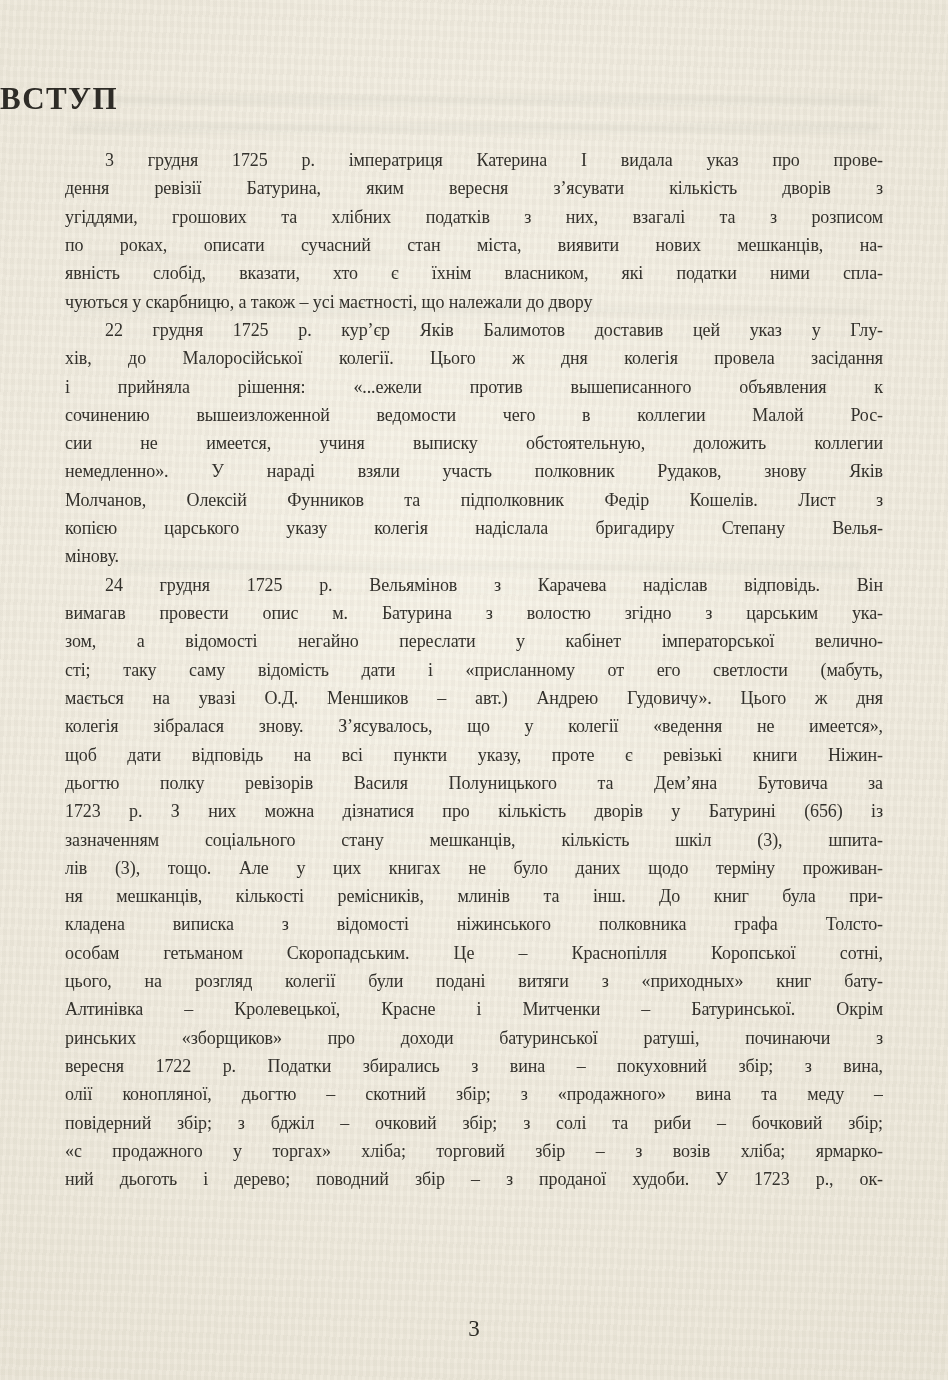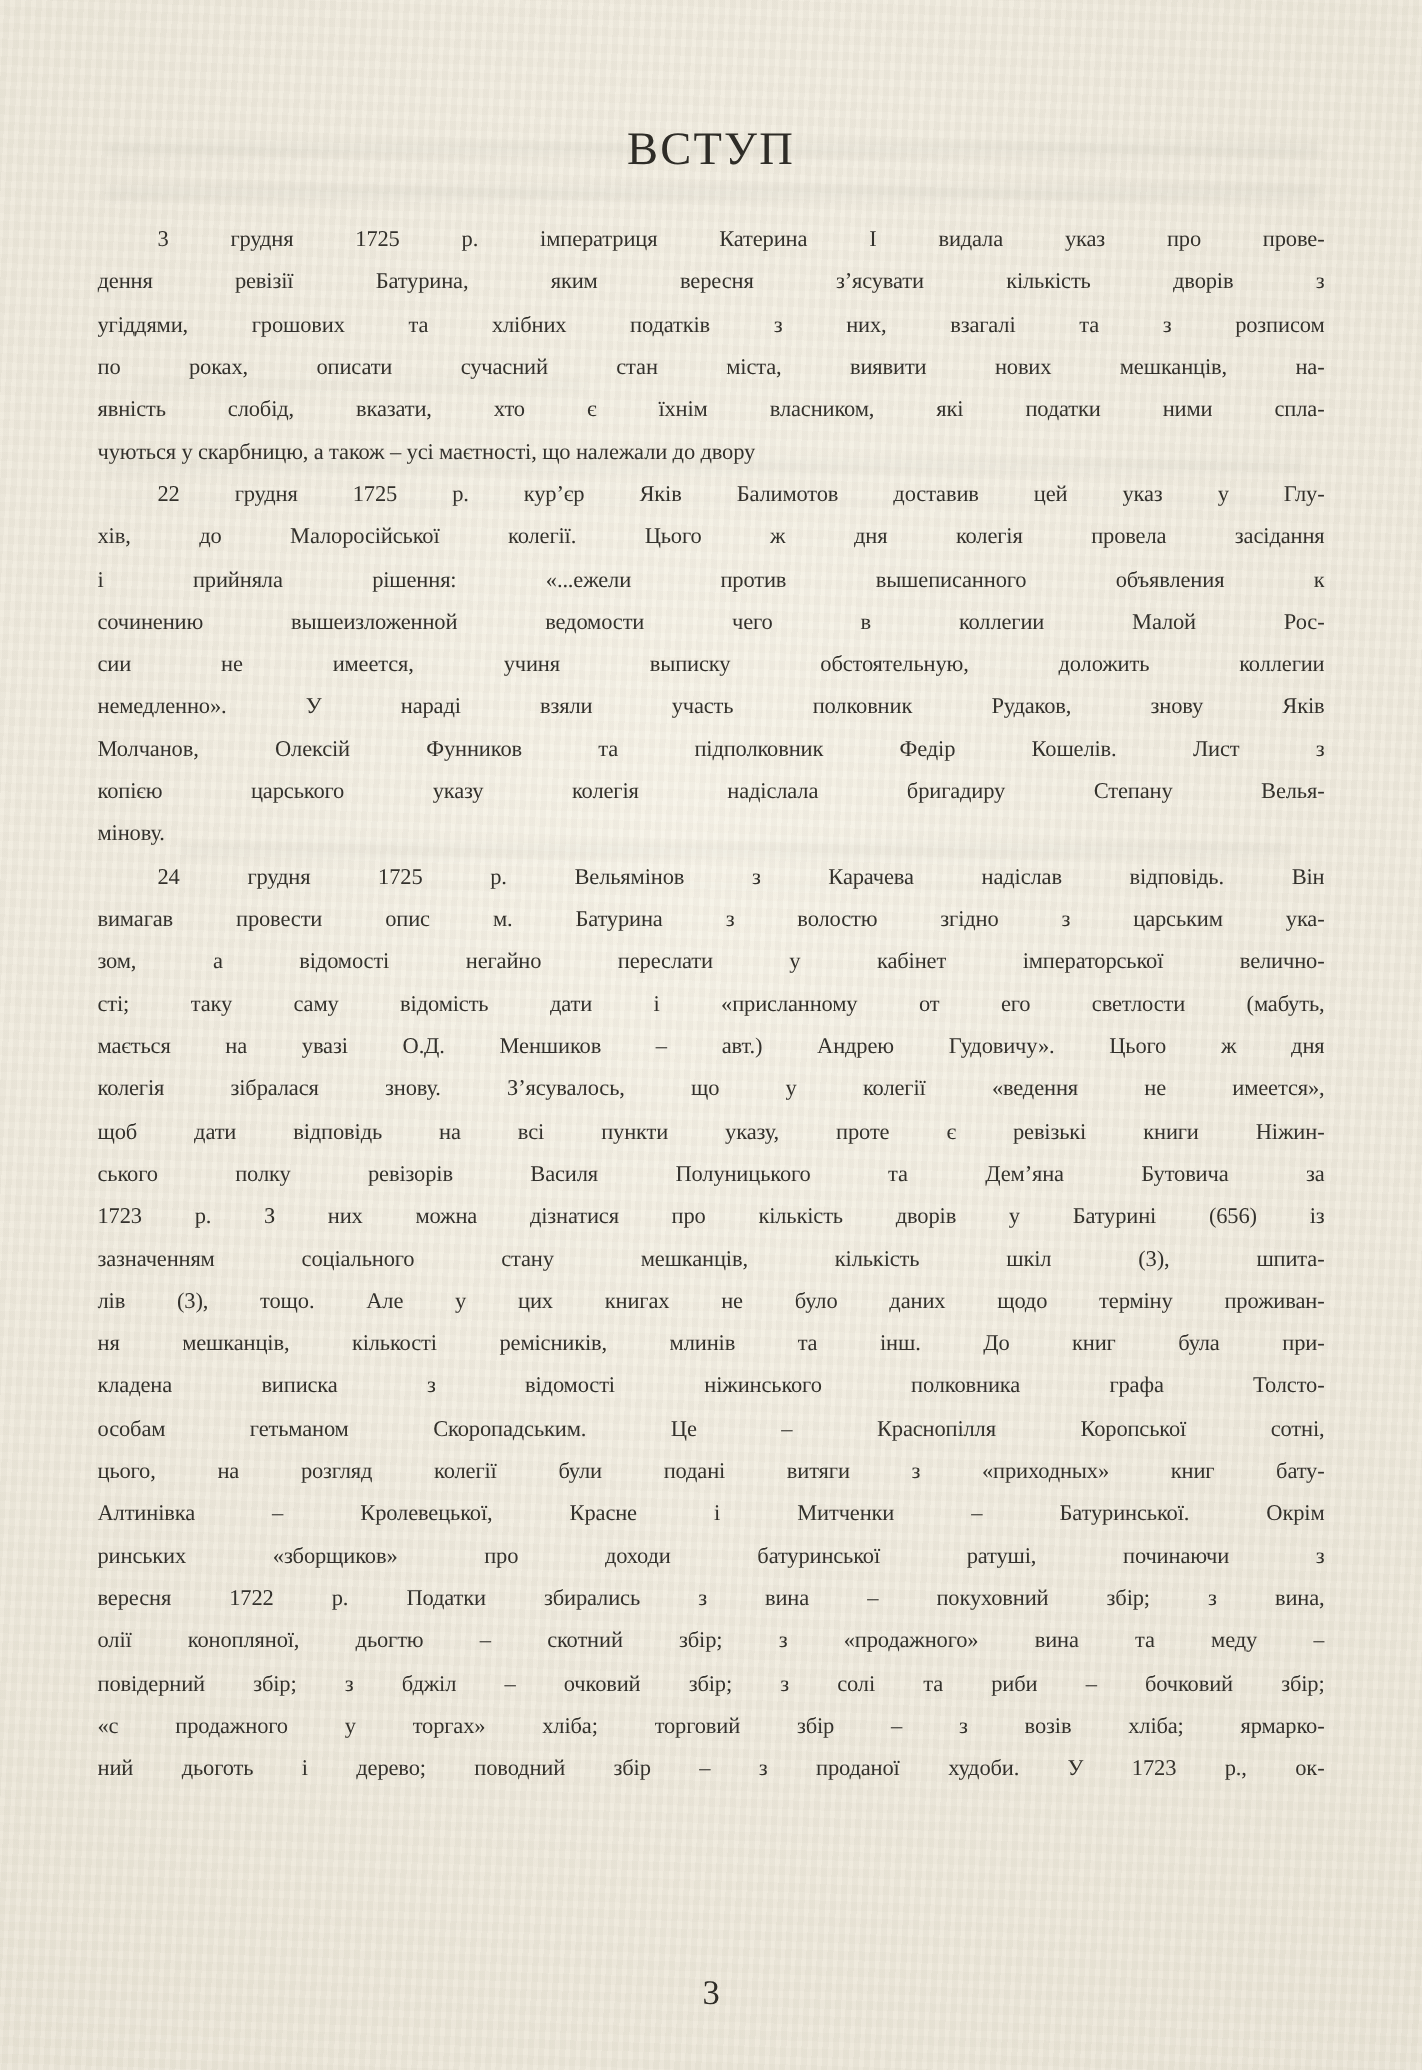--- a/index.html
+++ b/index.html
@@ -48,34 +48,33 @@
   .ghost-2 { left: 70px;  top: 306px;  width: 800px; height: 30px; opacity: 0.4; }
   .ghost-3 { left: 120px; top: 562px;  width: 740px; height: 30px; opacity: 0.45; }
   .ghost-4 { left: 90px;  top: 252px;  width: 300px; height: 26px; opacity: 0.3; }
 
   .title {
     position: absolute;
     top: 82px;
     left: 0;
     right: 0;
     margin: 0;
-    text-align: center;
     font-size: 31px;
     line-height: 34px;
-    font-weight: normal;
+    font-weight: bold;
     letter-spacing: 1.5px;
     color: #2e2c27;
   }
 
   .body-text {
     position: absolute;
     top: 146px;
     left: 65px;
     width: 818px;
-    font-size: 15px;
+    font-size: 18px;
     line-height: 28.32px;
     letter-spacing: -0.1px;
     color: #33312c;
   }
   .para { margin: 0; }
   .line {
     text-align: justify;
     text-align-last: justify;
     height: 28.32px;
     overflow: hidden;
@@ -132,21 +131,21 @@
         <div class="line">мінову.</div>
       </div>
     <div class="para continued">
         <div class="line">24 грудня 1725 р. Вельямінов з Карачева надіслав відповідь. Він</div>
         <div class="line">вимагав провести опис м. Батурина з волостю згідно з царським ука-</div>
         <div class="line">зом, а відомості негайно переслати у кабінет імператорської велично-</div>
         <div class="line">сті; таку саму відомість дати і «присланному от его светлости (мабуть,</div>
         <div class="line">мається на увазі О.Д. Меншиков – авт.) Андрею Гудовичу». Цього ж дня</div>
         <div class="line">колегія зібралася знову. З’ясувалось, що у колегії «ведення не имеется»,</div>
         <div class="line">щоб дати відповідь на всі пункти указу, проте є ревізькі книги Ніжин-</div>
-        <div class="line">ського полку ревізорів Василя Полуницького та Дем’яна Бутовича за</div>
+        <div class="line">дьогтю полку ревізорів Василя Полуницького та Дем’яна Бутовича за</div>
         <div class="line">1723 р. З них можна дізнатися про кількість дворів у Батурині (656) із</div>
         <div class="line">зазначенням соціального стану мешканців, кількість шкіл (3), шпита-</div>
         <div class="line">лів (3), тощо. Але у цих книгах не було даних щодо терміну проживан-</div>
         <div class="line">ня мешканців, кількості ремісників, млинів та інш. До книг була при-</div>
         <div class="line">кладена виписка з відомості ніжинського полковника графа Толсто-</div>
         <div class="line">особам гетьманом Скоропадським. Це – Краснопілля Коропської сотні,</div>
         <div class="line">цього, на розгляд колегії були подані витяги з «приходных» книг бату-</div>
         <div class="line">Алтинівка – Кролевецької, Красне і Митченки – Батуринської. Окрім</div>
         <div class="line">ринських «зборщиков» про доходи батуринської ратуші, починаючи з</div>
         <div class="line">вересня 1722 р. Податки збирались з вина – покуховний збір; з вина,</div>

